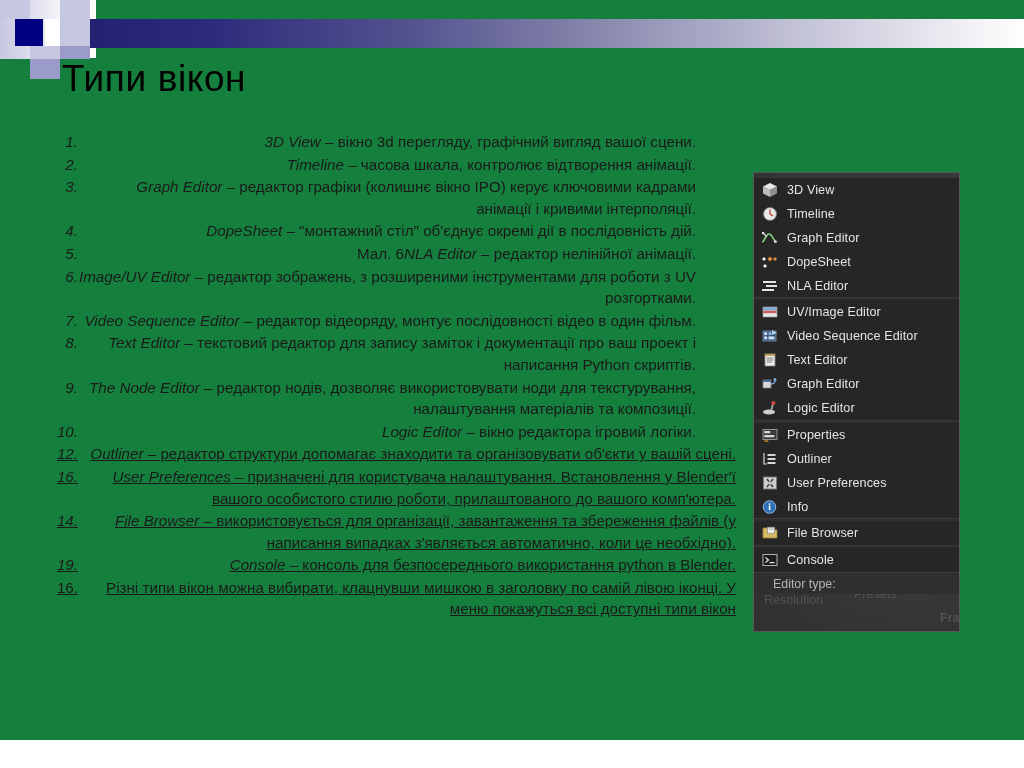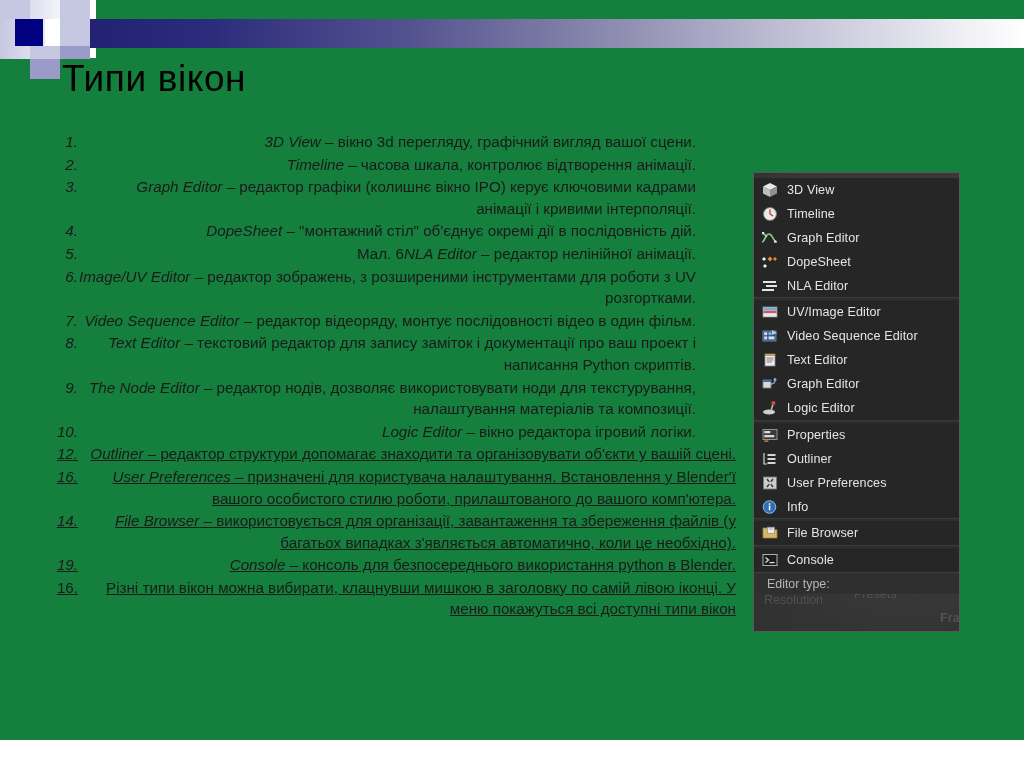--- a/index.html
+++ b/index.html
@@ -111,21 +111,21 @@
     letter-spacing:0.1px;
   }
   .sep {
     height:3px;
     background:#2f2f2f;
     border-top:1px solid #3a3a3a;
   }
   .editor-type {
     display:flex; align-items:center;
     height:22px;
-    padding-left:13px;
+    padding-left:19px;
     background:#2f2f2f;
     border-top:1px solid #3e3e3e;
   }
   .editor-type .lbl {
     font-size:12.4px; color:#b5b5b5;
   }
   
   .ghost {
     position:absolute;
     font-size:12.5px;
@@ -228,21 +228,21 @@
       <span class="txt"><i>Outliner</i><span> – редактор структури допомагає знаходити  та організовувати об'єкти у вашій сцені.</span></span>
     </div>
 
     <div class="li wide">
       <span class="num">16.</span>
       <span class="txt"><i>User Preferences</i><span> – призначені для користувача налаштування. Встановлення у Blender'ї вашого особистого стилю роботи,  прилаштованого до вашого комп'ютера.</span></span>
     </div>
 
     <div class="li wide">
       <span class="num">14.</span>
-      <span class="txt"><i>File Browser</i><span> – використовується для організації, завантаження та збереження файлів (у багатьох випадках  з'являється автоматично, коли це необхідно).</span></span>
+      <span class="txt"><i>File Browser</i><span> – використовується для організації, завантаження та збереження файлів (у написання випадках  з'являється автоматично, коли це необхідно).</span></span>
     </div>
 
     <div class="li wide">
       <span class="num">19.</span>
       <span class="txt"><i>Console</i><span> – консоль для безпосереднього використання python в Blender.</span></span>
     </div>
 
     <div class="li wide plain-num">
       <span class="num">16.</span>
       <span class="txt"><span>Різні типи вікон можна вибирати,  клацнувши мишкою в заголовку по самій лівою іконці. У меню покажуться всі доступні типи вікон</span></span>

